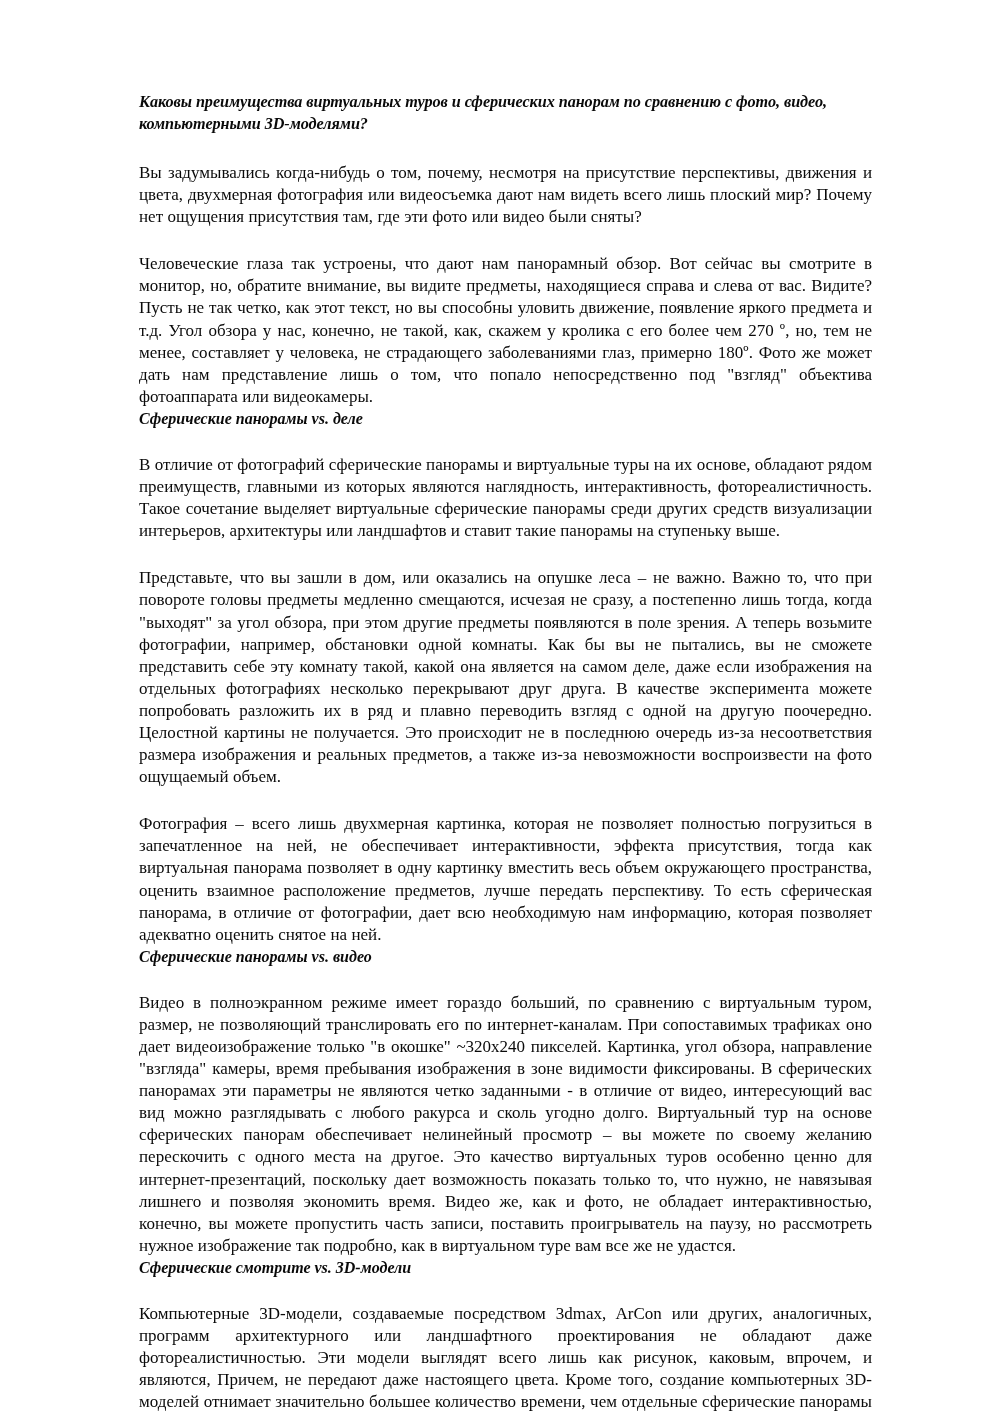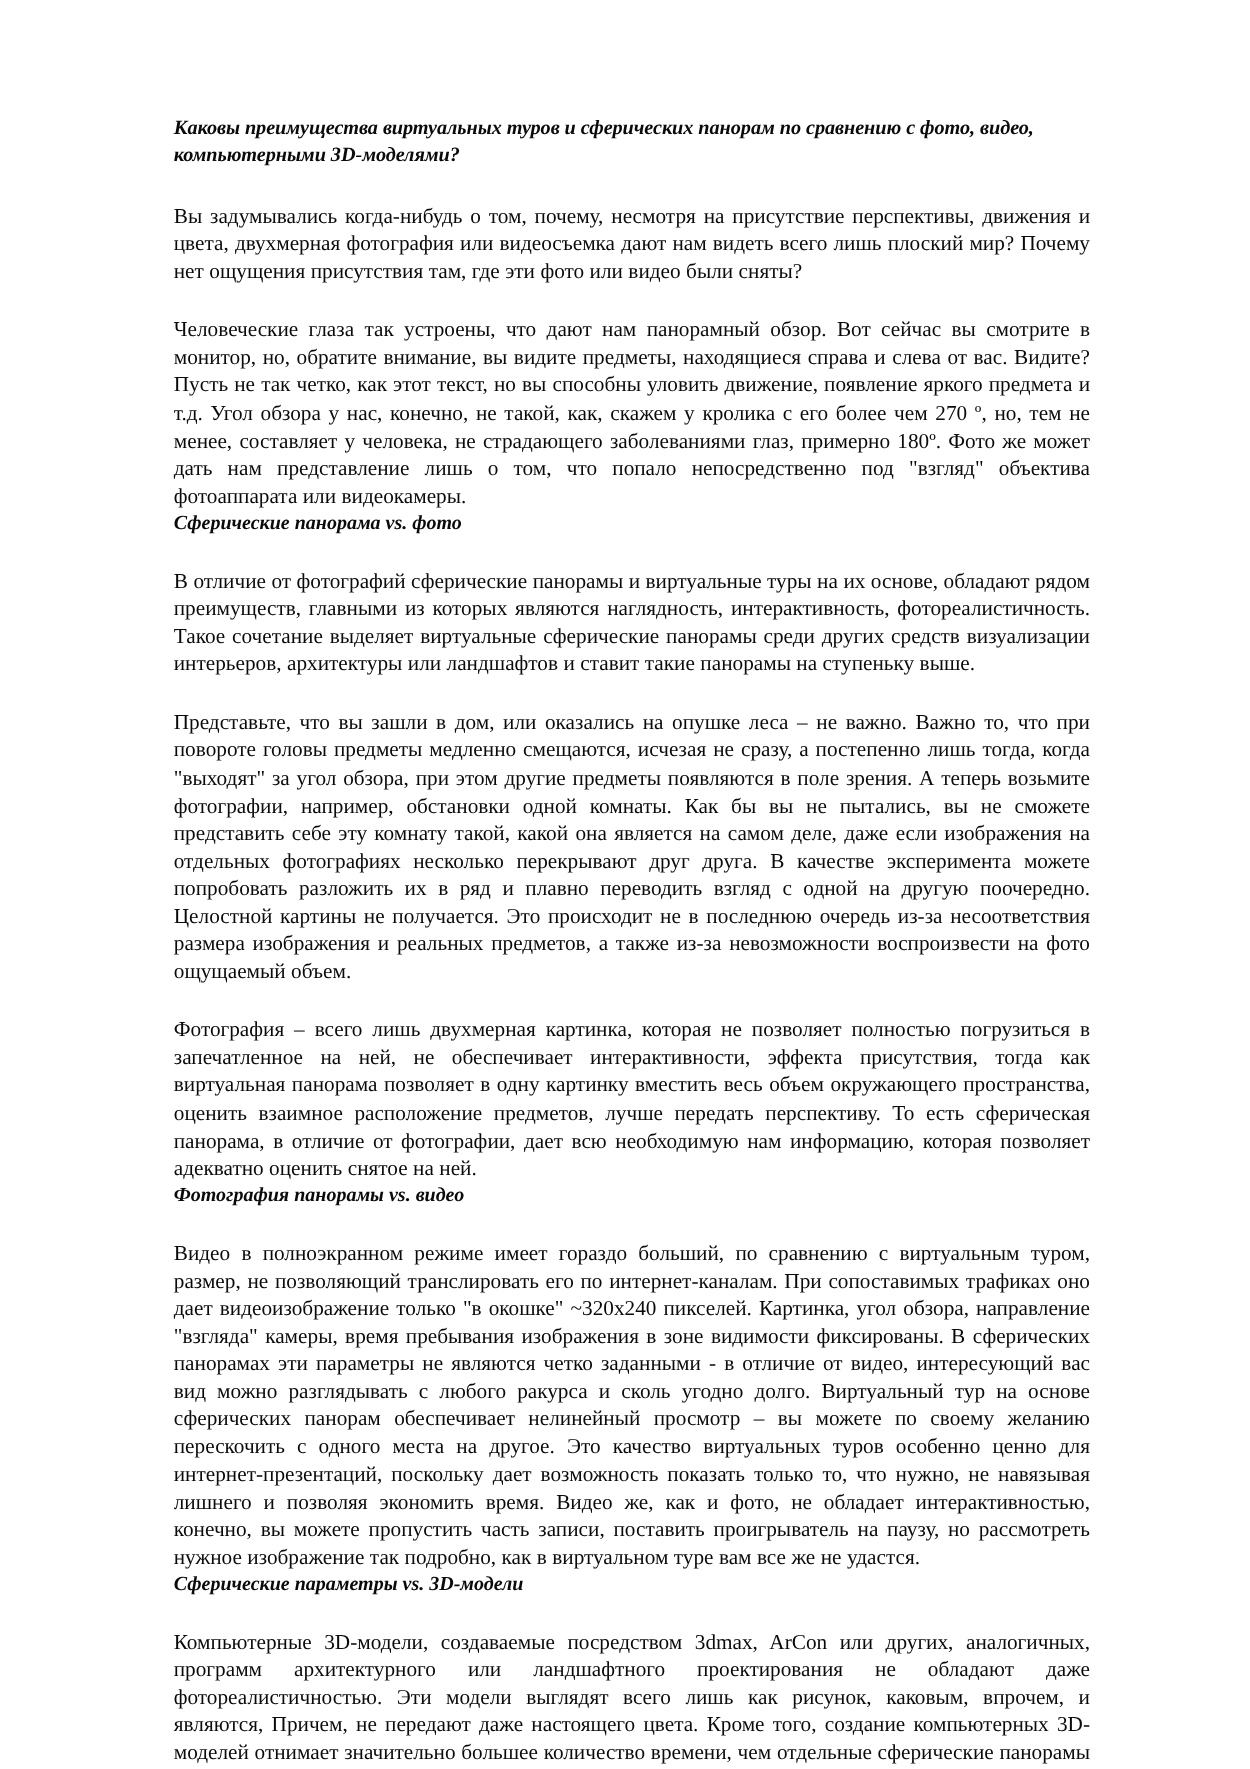--- a/index.html
+++ b/index.html
@@ -54,29 +54,29 @@
 <div class="page">
 
   <h1 class="doc-title">Каковы преимущества виртуальных туров и сферических панорам по сравнению с фото, видео, компьютерными 3D-моделями?</h1>
 
   <div class="block">
     <p class="body-text">Вы задумывались когда-нибудь о том, почему, несмотря на присутствие перспективы, движения и цвета, двухмерная фотография или видеосъемка дают нам видеть всего лишь плоский мир? Почему нет ощущения присутствия там, где эти фото или видео были сняты?</p>
     <p class="body-text">Человеческие глаза так устроены, что дают нам панорамный обзор. Вот сейчас вы смотрите в монитор, но, обратите внимание, вы видите предметы, находящиеся справа и слева от вас. Видите? Пусть не так четко, как этот текст, но вы способны уловить движение, появление яркого предмета и т.д. Угол обзора у нас, конечно, не такой, как, скажем у кролика с его более чем 270 º, но, тем не менее, составляет у человека, не страдающего заболеваниями глаз, примерно 180º. Фото же может дать нам представление лишь о том, что попало непосредственно под "взгляд" объектива фотоаппарата или видеокамеры.</p>
   </div>
 
   <div class="block">
-    <h2 class="section-heading">Сферические панорама vs. фото</h2>
+    <h2 class="section-heading">Сферические панорамы vs. деле</h2>
     <p class="body-text">В отличие от фотографий сферические панорамы и виртуальные туры на их основе, обладают рядом преимуществ, главными из которых являются наглядность, интерактивность, фотореалистичность. Такое сочетание  выделяет виртуальные сферические панорамы среди других средств визуализации интерьеров, архитектуры или ландшафтов и ставит такие панорамы на ступеньку выше.</p>
     <p class="body-text">Представьте, что вы зашли в дом, или оказались на опушке леса – не важно. Важно то, что при повороте головы предметы медленно смещаются, исчезая не сразу, а постепенно лишь тогда, когда "выходят" за угол обзора, при этом другие предметы появляются в поле зрения. А теперь возьмите фотографии, например, обстановки одной комнаты. Как бы вы не пытались, вы не сможете представить себе эту комнату такой, какой она является на самом деле, даже если изображения на отдельных фотографиях несколько перекрывают друг друга. В качестве эксперимента можете попробовать разложить их в ряд и плавно переводить взгляд с одной на другую поочередно. Целостной картины не получается. Это происходит не в последнюю очередь из-за несоответствия размера изображения и реальных предметов, а также из-за невозможности воспроизвести на фото ощущаемый объем.</p>
     <p class="body-text">Фотография – всего лишь двухмерная картинка, которая не позволяет полностью погрузиться в запечатленное на ней, не обеспечивает интерактивности, эффекта присутствия, тогда как виртуальная панорама позволяет в одну картинку вместить весь объем окружающего пространства, оценить взаимное расположение предметов, лучше передать перспективу. То есть сферическая панорама, в отличие от фотографии, дает всю необходимую нам информацию, которая позволяет адекватно оценить снятое на ней.</p>
   </div>
 
   <div class="block">
-    <h2 class="section-heading">Фотография панорамы vs. видео</h2>
+    <h2 class="section-heading">Сферические панорамы vs. видео</h2>
     <p class="body-text">Видео в полноэкранном режиме имеет гораздо больший, по сравнению с виртуальным туром,  размер, не позволяющий транслировать его по интернет-каналам. При сопоставимых трафиках оно дает видеоизображение только "в окошке" ~320х240 пикселей. Картинка, угол обзора, направление "взгляда" камеры, время пребывания изображения в зоне видимости фиксированы. В сферических панорамах эти параметры не являются четко заданными - в отличие от видео, интересующий вас вид можно разглядывать с любого ракурса и сколь угодно долго. Виртуальный тур на основе сферических панорам обеспечивает нелинейный просмотр – вы можете по своему желанию перескочить с одного места на другое. Это качество виртуальных туров особенно ценно для интернет-презентаций, поскольку дает возможность показать только то, что нужно, не навязывая лишнего и позволяя экономить время. Видео же, как и фото, не обладает интерактивностью, конечно, вы можете пропустить часть записи, поставить проигрыватель на паузу, но рассмотреть нужное изображение так подробно, как в виртуальном туре вам все же не удастся.</p>
   </div>
 
   <div class="block">
-    <h2 class="section-heading">Сферические параметры vs. 3D-модели</h2>
+    <h2 class="section-heading">Сферические смотрите vs. 3D-модели</h2>
     <p class="body-text">Компьютерные 3D-модели, создаваемые посредством 3dmax, ArCon или других, аналогичных, программ архитектурного или ландшафтного проектирования не обладают даже фотореалистичностью. Эти модели выглядят всего лишь как рисунок, каковым, впрочем, и являются, Причем, не передают даже настоящего цвета. Кроме того, создание компьютерных 3D-моделей отнимает значительно большее количество времени, чем отдельные сферические панорамы или виртуальный тур, и требует существенно больших финансовых затрат.</p>
   </div>
 
 </div>
 
 </body></html>

